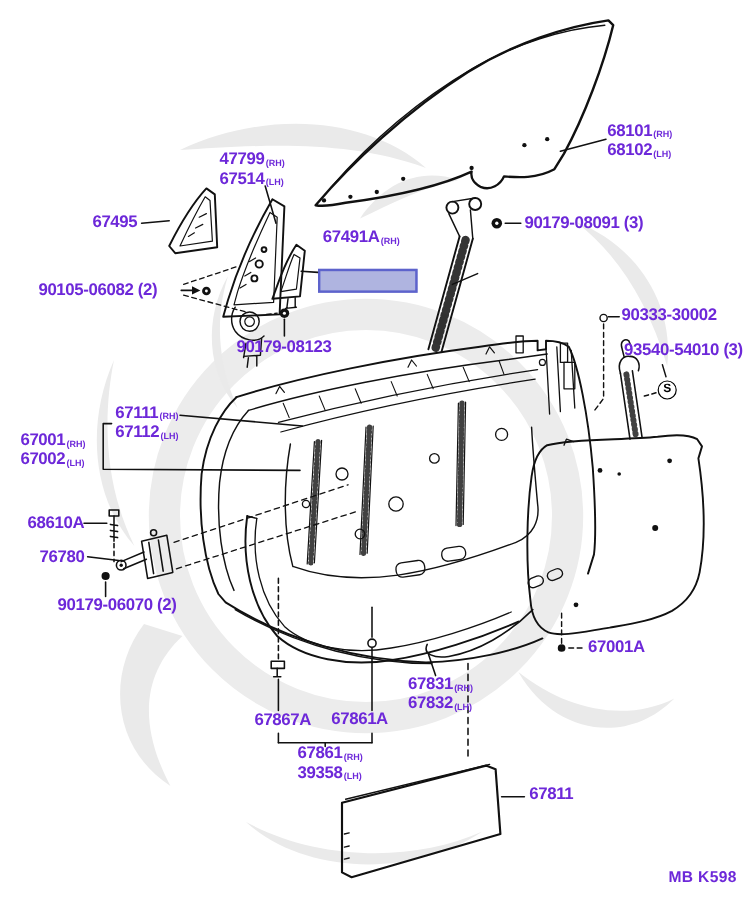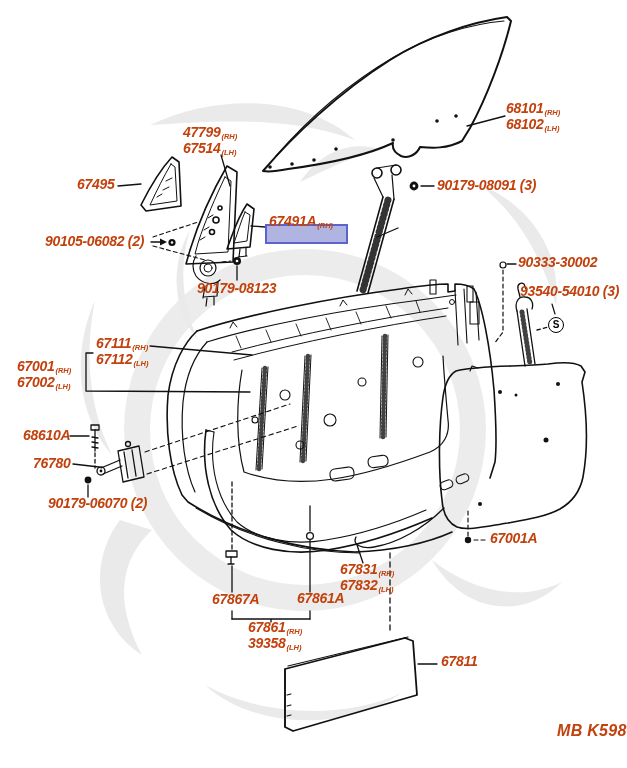--- a/index.html
+++ b/index.html
@@ -1,22 +1,22 @@
 <!DOCTYPE html>
 <html><head>
 <meta charset="utf-8">
 <style>
   html,body{margin:0;padding:0;background:#fff;}
   #stage{position:relative;width:627px;height:768px;background:#ffffff;overflow:hidden;
          font-family:"Liberation Sans",sans-serif;}
   #stage svg{position:absolute;left:0;top:0;}
-  .lbl{position:absolute;font-weight:bold;font-size:14px;line-height:13.5px;color:#c2410c;
-       letter-spacing:-0.3px;white-space:nowrap;font-style:italic;}
+  .lbl{position:absolute;font-weight:bold;font-size:14px;line-height:13.5px;color:#6d28d9;
+       letter-spacing:-0.3px;white-space:nowrap;}
   .lbl .sfx{font-size:7.5px;letter-spacing:0;display:inline-block;transform:translateY(1.5px);margin-left:1px;}
-  .code{font-size:16px;letter-spacing:0.3px;}
+  .code{font-size:13px;letter-spacing:0.3px;}
   .s-badge{position:absolute;left:548px;top:317px;width:14px;height:14px;border:1.7px solid #000;
            border-radius:50%;font-weight:bold;font-size:10px;line-height:14px;text-align:center;color:#000;}
   .hl{position:absolute;left:265px;top:224px;width:79px;height:16px;
       background:#a9aede;border:2px solid #5056c8;opacity:.92;}
 </style>
 </head>
 <body>
 
 <div id="stage">
 
@@ -245,25 +245,25 @@
 
   <div class="lbl" style="left:183px;top:126px">
     <div><span>47799</span><span class="sfx">(RH)</span></div>
     <div><span>67514</span><span class="sfx">(LH)</span></div>
   </div>
 
   <div class="lbl" style="left:77px;top:178px">
     <span>67495</span>
   </div>
 
-  <div class="lbl" style="left:45px;top:235px">
+  <div class="lbl" style="left:32px;top:235px">
     <span>90105-06082 (2)</span>
   </div>
 
-  <div class="lbl" style="left:269px;top:215px">
+  <div class="lbl" style="left:269px;top:191px">
     <span>67491A</span><span class="sfx">(RH)</span>
   </div>
 
 
   <div class="lbl" style="left:437px;top:179px">
     <span>90179-08091 (3)</span>
   </div>
 
   <div class="lbl" style="left:197px;top:282px">
     <span>90179-08123</span>
@@ -298,21 +298,21 @@
   </div>
 
   <div class="lbl" style="left:48px;top:497px">
     <span>90179-06070 (2)</span>
   </div>
 
   <div class="lbl" style="left:212px;top:593px">
     <span>67867A</span>
   </div>
 
-  <div class="lbl" style="left:297px;top:592px">
+  <div class="lbl" style="left:276px;top:592px">
     <span>67861A</span>
   </div>
 
   <div class="lbl" style="left:248px;top:621px">
     <div><span>67861</span><span class="sfx">(RH)</span></div>
     <div><span>39358</span><span class="sfx">(LH)</span></div>
   </div>
 
   <div class="lbl" style="left:340px;top:563px">
     <div><span>67831</span><span class="sfx">(RH)</span></div>

